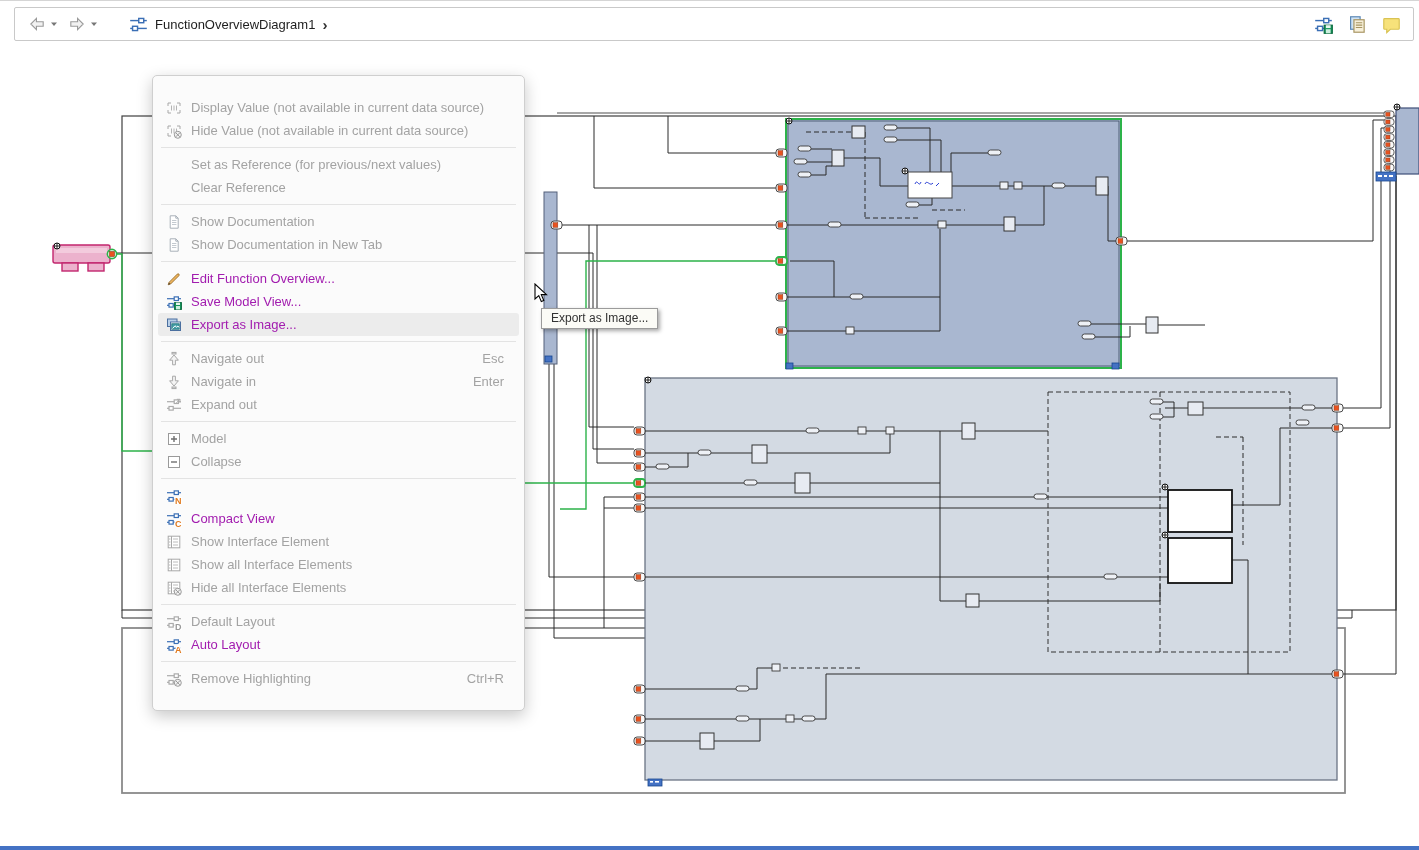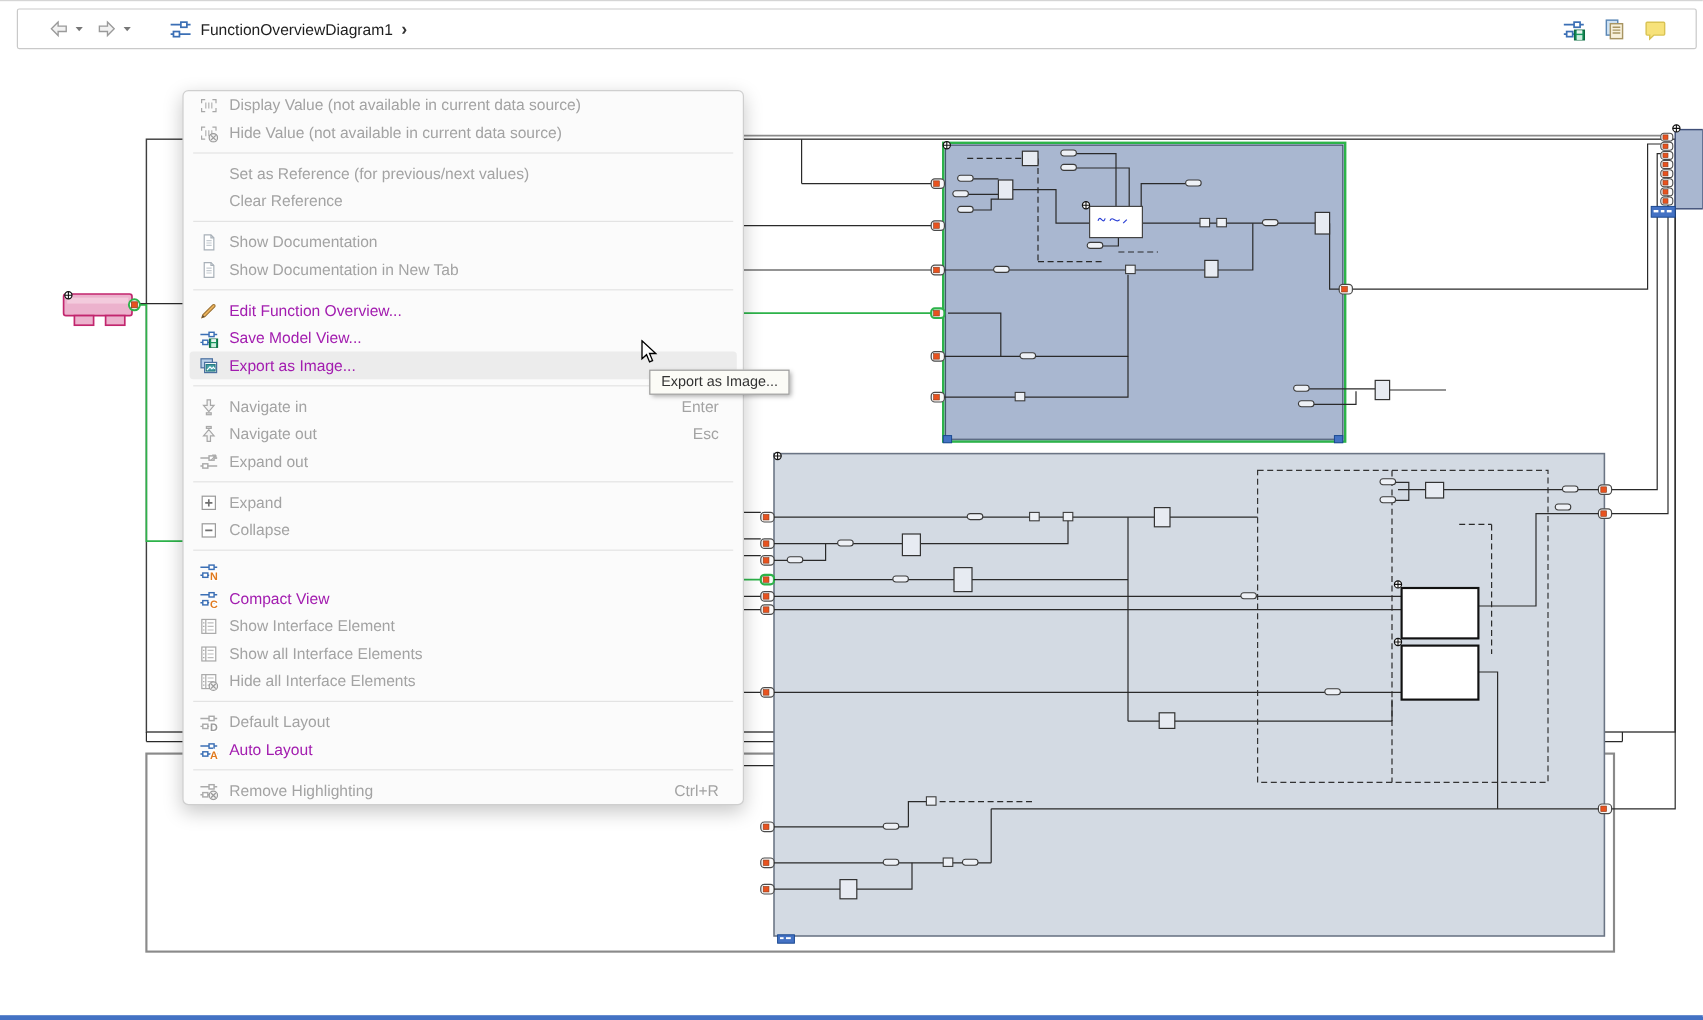--- a/index.html
+++ b/index.html
@@ -8,21 +8,21 @@
     --menu-highlight:#ececec; --wire:#2a2a2a; --label-blue:#4472c4;
   }
   *{box-sizing:border-box}
   html,body{margin:0;padding:0}
   body{width:1419px;height:850px;position:relative;overflow:hidden;background:#fff;
        font-family:"Liberation Sans",sans-serif;font-size:13px;color:#222}
 
   
   #header{position:absolute;left:0;top:0;width:100%;height:42px;background:#fff;z-index:5}
   #header-bar{position:absolute;left:14px;right:5px;top:7px;height:34px;border:1px solid #c9c9c9;
-      background:#fff;display:flex;align-items:center;padding:0 24px;border-radius:2px}
+      background:#fff;display:flex;align-items:center;padding:0 12px;border-radius:2px}
   .nav-btn{width:20px;height:20px;display:flex;align-items:center;justify-content:center;margin-right:2px}
   .nav-caret{width:10px;height:20px;display:flex;align-items:center;justify-content:center;margin-right:8px}
   #breadcrumb-group{display:flex;align-items:center;gap:7px;margin-left:22px}
   #breadcrumb-text{color:#1e1e1e}
   #breadcrumb-chevron{font-weight:bold;color:#333;font-size:15px;line-height:1}
   #header-actions{margin-left:auto;display:flex;align-items:center;gap:15px}
   .toolbar-icon{width:19px;height:19px;display:block}
   .toolbar-icon svg{width:19px;height:19px;display:block}
 
   
@@ -33,23 +33,23 @@
   .wire-green{stroke:var(--accent-green);stroke-width:1.4;fill:none}
   .comp{fill:#e7ebf2;stroke:#333;stroke-width:1}
   .pink{fill:var(--pink-fill);stroke:var(--pink-border);stroke-width:1.4}
   .port-inner{fill:var(--port-orange)}
   .bluesq-fill{fill:var(--label-blue)}
   .block-dark{fill:var(--block-fill-dark)}
   .block-light{fill:var(--block-fill-light)}
   .whitebox{fill:#fff;stroke:#111;stroke-width:1.8}
 
   
-  #context-menu{position:absolute;left:152px;top:75px;width:468px;background:#fbfbfb;
+  #context-menu{position:absolute;left:152px;top:75px;width:373px;background:#fbfbfb;
       border:1px solid #cfcfcf;border-radius:5px;box-shadow:0 5px 16px rgba(0,0,0,.22);
-      padding:0 0;z-index:10}
+      padding:20px 0;z-index:10}
   .menu-item{display:flex;align-items:center;height:23px;padding:0 20px 0 13px;color:#a21caf;white-space:nowrap}
   .menu-item.disabled{color:#a3a3a3}
   .menu-item.highlighted{background:var(--menu-highlight);margin:0 5px;padding:0 15px 0 8px;border-radius:3px}
   .mi-icon{width:16px;height:16px;margin-right:9px;flex:none}
   .mi-icon svg{width:16px;height:16px;display:block}
   .mi-label{flex:1}
   .mi-shortcut{color:#a3a3a3;margin-left:28px}
   .menu-sep{border-top:1px solid #e3e3e3;margin:5px 8px}
 
   
@@ -455,36 +455,36 @@
               <path d="M6.5 11.5 L9 8.8 L10.5 10.2 L12 9 L13 10.5" stroke="#fff" fill="none"></path>
             </g>
           </svg>
         </span>
         <span class="mi-label">Export as Image...</span>
       </div>
       <div class="menu-sep"></div>
       <div class="menu-item disabled">
         <span class="mi-icon">
           <svg viewBox="0 0 16 16" xmlns="http://www.w3.org/2000/svg">
+            <rect x="6" y="1.4" width="4" height="1.6" fill="#e0e0e0" stroke="#a8a8a8"></rect>
+            <path d="M6.6 13.8 H9.4 V9.2 H12.4 L8 4 L3.6 9.2 H6.6 Z" fill="#f4f4f4" stroke="#a8a8a8"></path>
+          </svg>
+        </span>
+        <span class="mi-label">Navigate out</span>
+        <span class="mi-shortcut">Esc</span>
+      </div>
+      <div class="menu-item disabled">
+        <span class="mi-icon">
+          <svg viewBox="0 0 16 16" xmlns="http://www.w3.org/2000/svg">
             <path d="M6.6 2.2 H9.4 V6.8 H12.4 L8 12 L3.6 6.8 H6.6 Z" fill="#f4f4f4" stroke="#a8a8a8"></path>
             <rect x="6" y="13" width="4" height="1.6" fill="#e0e0e0" stroke="#a8a8a8"></rect>
           </svg>
         </span>
         <span class="mi-label">Navigate in</span>
         <span class="mi-shortcut">Enter</span>
-      </div>
-      <div class="menu-item disabled">
-        <span class="mi-icon">
-          <svg viewBox="0 0 16 16" xmlns="http://www.w3.org/2000/svg">
-            <rect x="6" y="1.4" width="4" height="1.6" fill="#e0e0e0" stroke="#a8a8a8"></rect>
-            <path d="M6.6 13.8 H9.4 V9.2 H12.4 L8 4 L3.6 9.2 H6.6 Z" fill="#f4f4f4" stroke="#a8a8a8"></path>
-          </svg>
-        </span>
-        <span class="mi-label">Navigate out</span>
-        <span class="mi-shortcut">Esc</span>
       </div>
       <div class="menu-item disabled">
         <span class="mi-icon">
           <svg viewBox="0 0 16 16" xmlns="http://www.w3.org/2000/svg">
             <g fill="#fff" stroke="#ababab" stroke-width="1.2">
               <path d="M1 4.7 H15" fill="none"></path>
               <rect x="8.2" y="2.9" width="4.2" height="3.6"></rect>
               <path d="M1 11.3 H15" fill="none"></path>
               <rect x="3" y="9.5" width="4.2" height="3.6"></rect>
             </g>
@@ -496,21 +496,21 @@
       <div class="menu-sep"></div>
       <div class="menu-item disabled">
         <span class="mi-icon">
           <svg viewBox="0 0 16 16" xmlns="http://www.w3.org/2000/svg">
             <g fill="#fff" stroke="#9a9a9a">
               <rect x="2.5" y="2.5" width="11" height="11"></rect>
               <path d="M5 8 H11 M8 5 V11" stroke="#6f6f6f" stroke-width="1.4"></path>
             </g>
           </svg>
         </span>
-        <span class="mi-label">Expand</span>
+        <span class="mi-label">Model</span>
       </div>
       <div class="menu-item disabled">
         <span class="mi-icon">
           <svg viewBox="0 0 16 16" xmlns="http://www.w3.org/2000/svg">
             <g fill="#fff" stroke="#9a9a9a">
               <rect x="2.5" y="2.5" width="11" height="11"></rect>
               <path d="M5 8 H11" stroke="#6f6f6f" stroke-width="1.4"></path>
             </g>
           </svg>
         </span>

